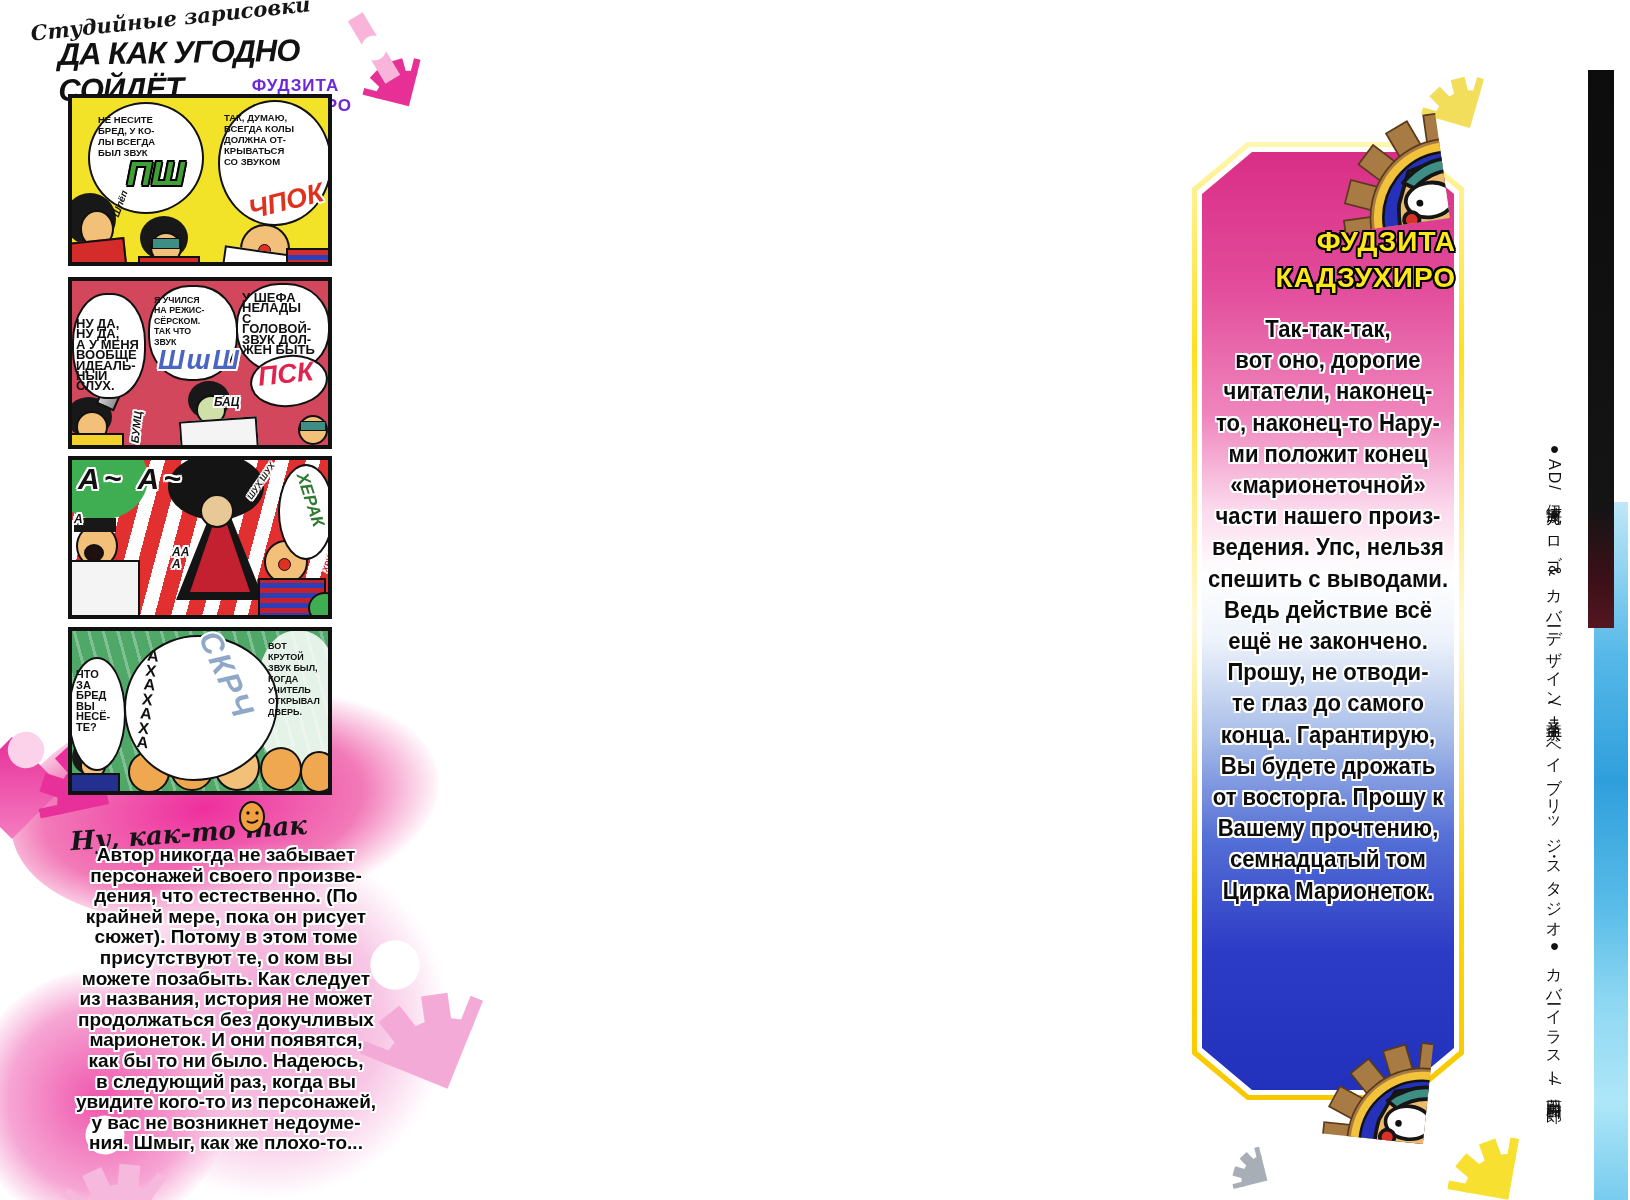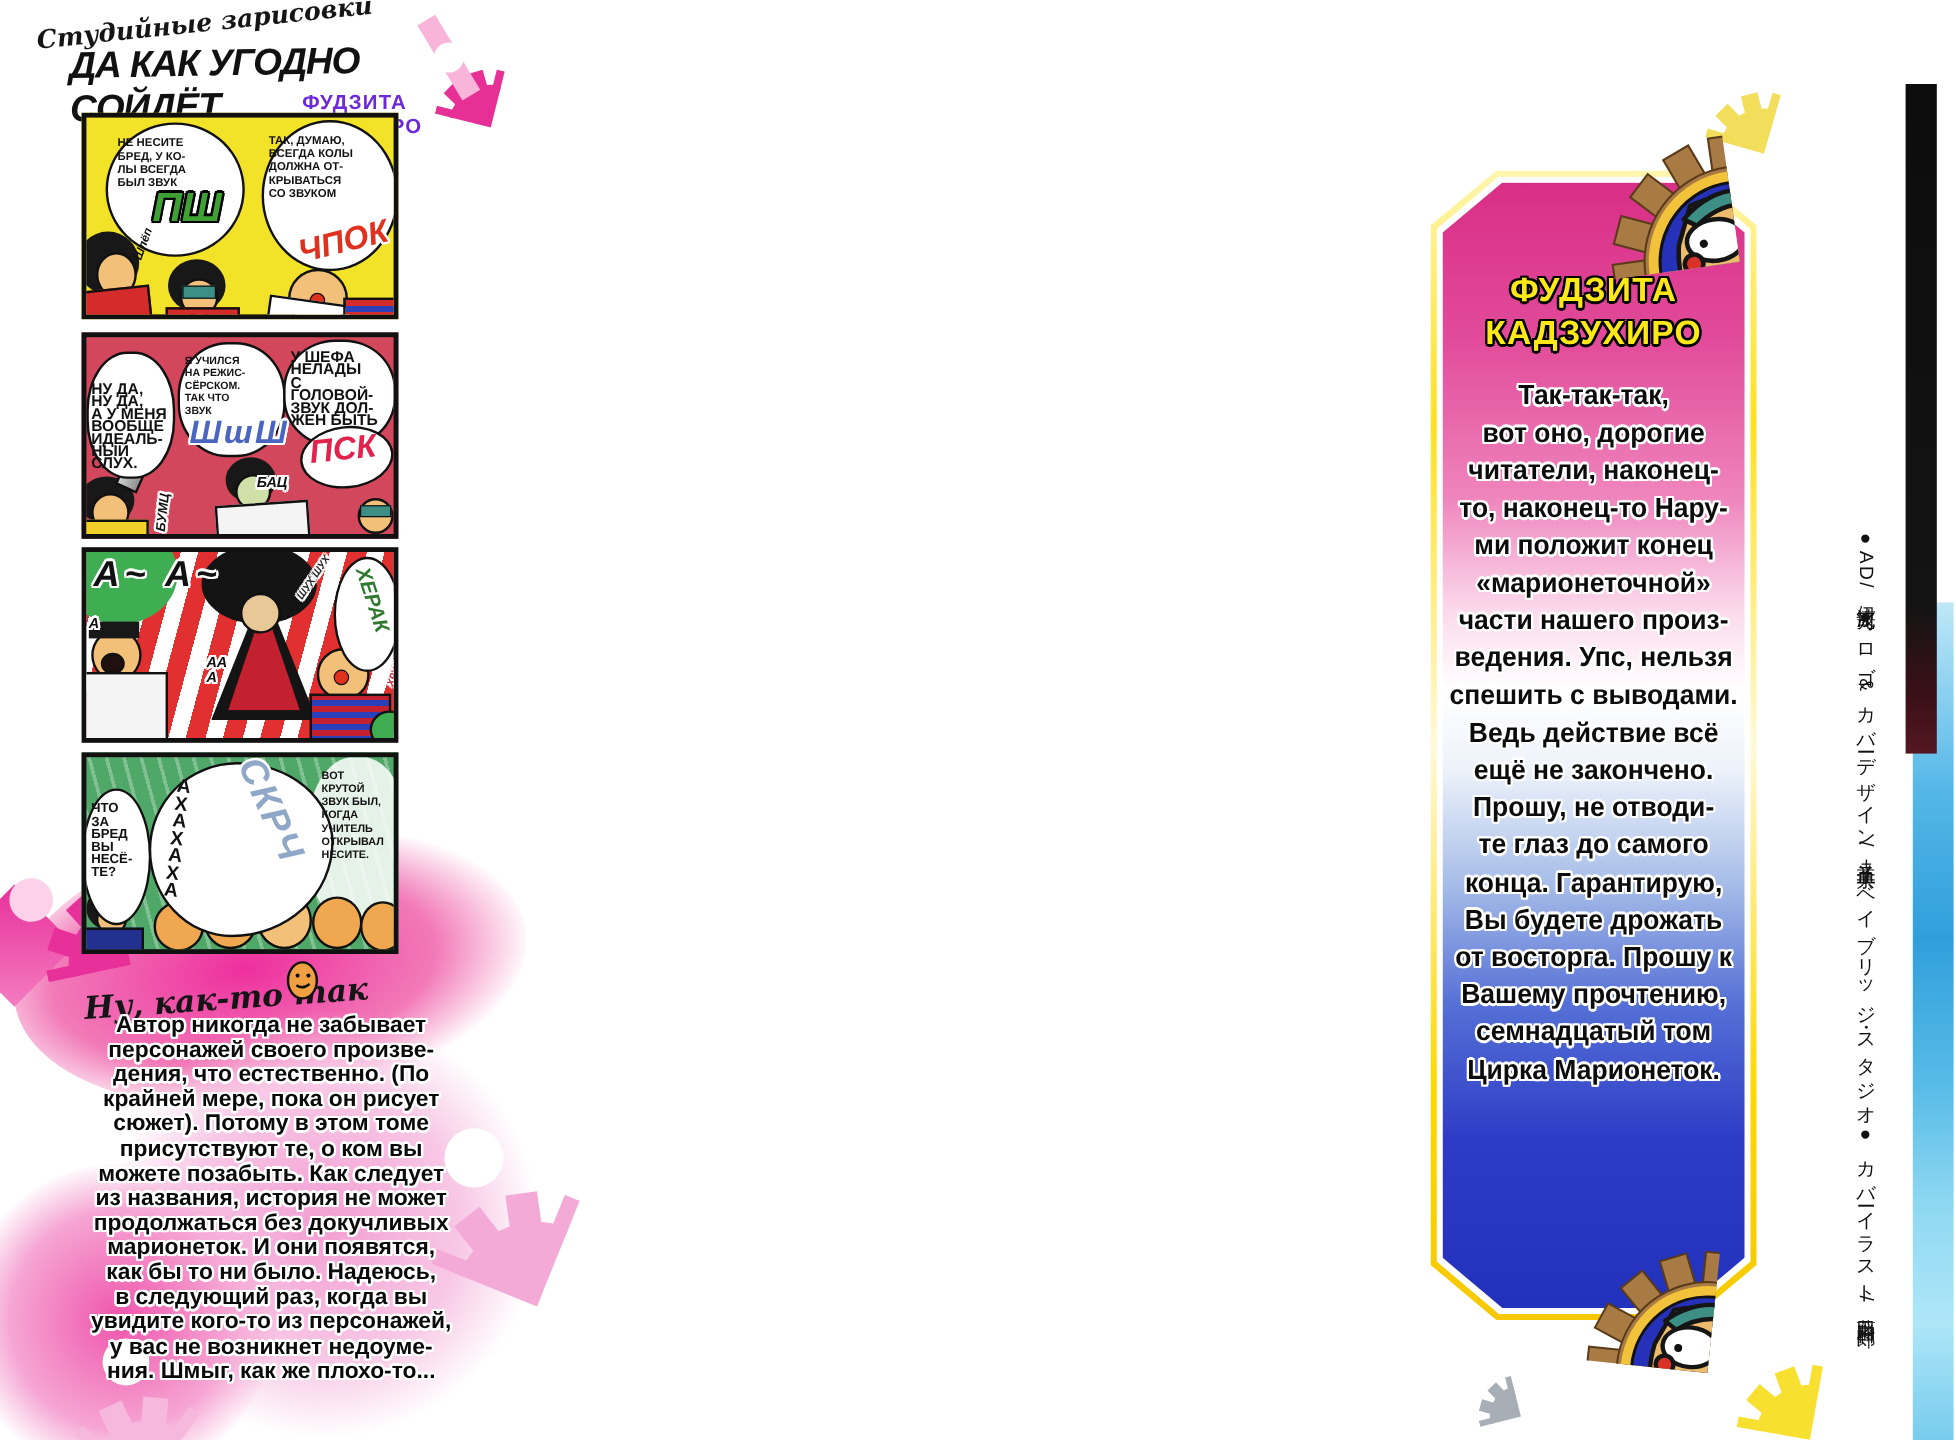--- a/index.html
+++ b/index.html
@@ -31,21 +31,21 @@
   .splash{z-index:0;}
   
   .mp-outer{left:1192px;top:142px;width:272px;height:958px;
      background:linear-gradient(180deg,#fff6b0 0%,#ffe020 22%,#fff9d8 50%,#ffd800 80%,#f7c800 100%);
      clip-path:polygon(55px 0,calc(100% - 55px) 0,100% 46px,100% calc(100% - 46px),calc(100% - 55px) 100%,55px 100%,0 calc(100% - 46px),0 46px);}
   .mp-white{position:absolute;inset:5px;background:#fff;
      clip-path:polygon(52px 0,calc(100% - 52px) 0,100% 44px,100% calc(100% - 44px),calc(100% - 52px) 100%,52px 100%,0 calc(100% - 44px),0 44px);}
   .mp-inner{position:absolute;inset:10px;
      background:linear-gradient(180deg,#d92e86 0%,#e24b9a 14%,#ef85bd 28%,#fbd9ec 38%,#ffffff 45%,#eef3fb 52%,#a9bfe9 62%,#5570d6 73%,#2d3cc6 85%,#2231bc 100%);
      clip-path:polygon(50px 0,calc(100% - 50px) 0,100% 42px,100% calc(100% - 42px),calc(100% - 50px) 100%,50px 100%,0 calc(100% - 42px),0 42px);}
-  .mp-title{left:1200px;width:256px;text-align:center;font-size:28px;font-weight:bold;
+  .mp-title{left:1200px;width:256px;text-align:right;font-size:28px;font-weight:bold;
             color:#ffe818;letter-spacing:1px;z-index:4;}
   .mp-body{left:1198px;top:314px;width:260px;text-align:center;font-size:23px;line-height:31.2px;
            font-weight:bold;color:#0c0c0c;transform:scaleX(.96);z-index:4;}
   .credits{left:1543px;top:440px;height:680px;writing-mode:vertical-rl;font-size:16px;
            letter-spacing:2px;color:#111;z-index:2;}
   .strip-black{left:1588px;top:70px;width:26px;height:558px;
            background:linear-gradient(180deg,#0c0c0c 0%,#141414 78%,#3d1018 92%,#541722 100%);z-index:1;}
   .strip-cyan{left:1594px;top:502px;width:34px;height:698px;
            background:linear-gradient(180deg,#bfe8f8 0%,#56b8e8 22%,#2f9fdc 40%,#59bce8 58%,#8fd8f2 72%,#aee6f8 86%,#78ccee 100%);z-index:0;}
   .gear{position:absolute;}
@@ -243,21 +243,21 @@
 А
 Х
 А</div>
     <div class="sfx ow" style="left:108px;top:26px;font-size:31px;color:#8fa8c8;transform:rotate(66deg);letter-spacing:2px;">СКРЧ</div>
     <div class="abs btxt pre" style="left:196px;top:10px;width:62px;font-size:9px;line-height:11px;">ВОТ
 КРУТОЙ
 ЗВУК БЫЛ,
 КОГДА
 УЧИТЕЛЬ
 ОТКРЫВАЛ
-НЕСИТЕ.</div>
+ДВЕРЬ.</div>
   </div>
 
   <div class="abs caption">Ну, как-то так</div>
   <svg class="abs" style="left:238px;top:800px;width:28px;height:34px;z-index:3" viewBox="0 0 28 34">
     <ellipse cx="14" cy="17" rx="12" ry="15" fill="#f0a040" stroke="#111" stroke-width="2"></ellipse>
     <circle cx="10" cy="13" r="1.7" fill="#111"></circle>
       <circle cx="19" cy="13" r="1.7" fill="#111"></circle>
     <path d="M9,21 Q14,25 20,20" fill="none" stroke="#111" stroke-width="2"></path>
   </svg>
 

